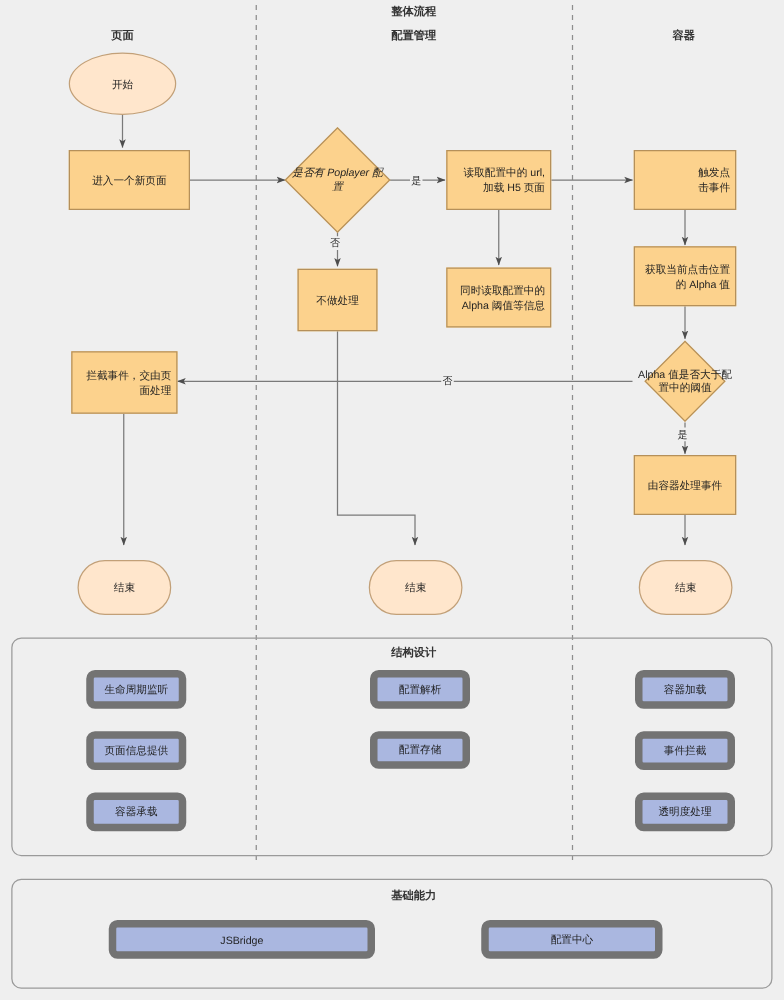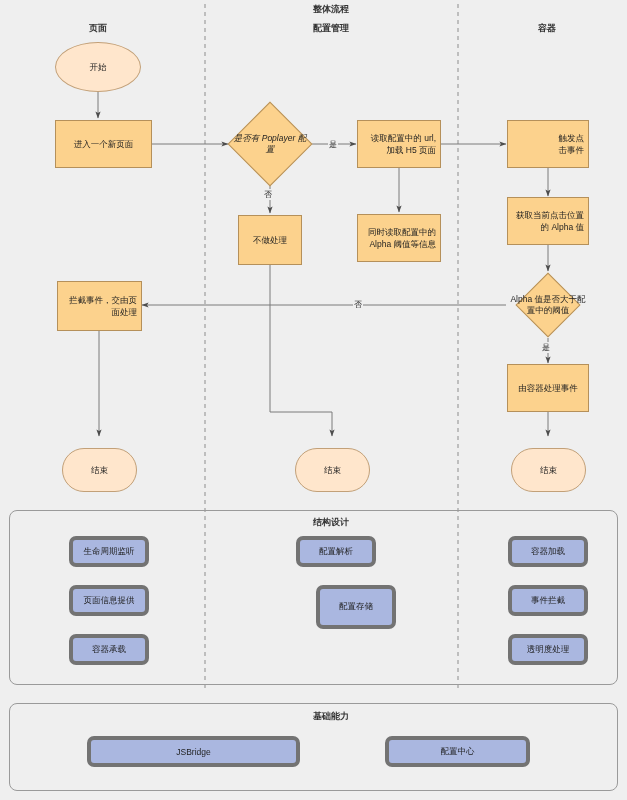--- a/index.html
+++ b/index.html
@@ -78,21 +78,21 @@
   .panel{
     position:absolute;
     border:1px solid #9a9a9a;
     border-radius:8px;
     background:transparent;
     box-sizing:border-box;
   }
   .cap{
     position:absolute;
     background:#aab7e0;
-    border:4px solid #737373;
+    border:6px solid #737373;
     border-radius:7px;
     display:flex;align-items:center;justify-content:center;
     text-align:center;
     font-size:8.5px;color:#1f1f1f;
     box-sizing:border-box;
     padding:4px 3px;
   }
 </style>
 </head>
 <body>
@@ -184,21 +184,21 @@
   <div class="edge-label" style="left:353px;top:299px;">否</div>
 
   <div class="panel" style="left:9px;top:510px;width:609px;height:175px;"></div>
   <div class="section-title" style="left:281px;top:516px;width:100px;">结构设计</div>
 
   <div class="cap" style="left:69px;top:536px;width:80px;height:31px;">生命周期监听</div>
   <div class="cap" style="left:69px;top:585px;width:80px;height:31px;">页面信息提供</div>
   <div class="cap" style="left:69px;top:634px;width:80px;height:31px;">容器承载</div>
 
   <div class="cap" style="left:296px;top:536px;width:80px;height:31px;">配置解析</div>
-  <div class="cap" style="left:296px;top:585px;width:80px;height:44px;margin-left:20px;">配置存储</div>
+  <div class="cap" style="left:296px;top:585px;width:80px;height:30px;">配置存储</div>
 
   <div class="cap" style="left:508px;top:536px;width:80px;height:31px;">容器加载</div>
   <div class="cap" style="left:508px;top:585px;width:80px;height:31px;">事件拦截</div>
   <div class="cap" style="left:508px;top:634px;width:80px;height:31px;">透明度处理</div>
 
   <div class="panel" style="left:9px;top:703px;width:609px;height:88px;"></div>
   <div class="section-title" style="left:281px;top:710px;width:100px;">基础能力</div>
 
   <div class="cap" style="left:87px;top:736px;width:213px;height:31px;">JSBridge</div>
   <div class="cap" style="left:385px;top:736px;width:145px;height:31px;">配置中心</div>

